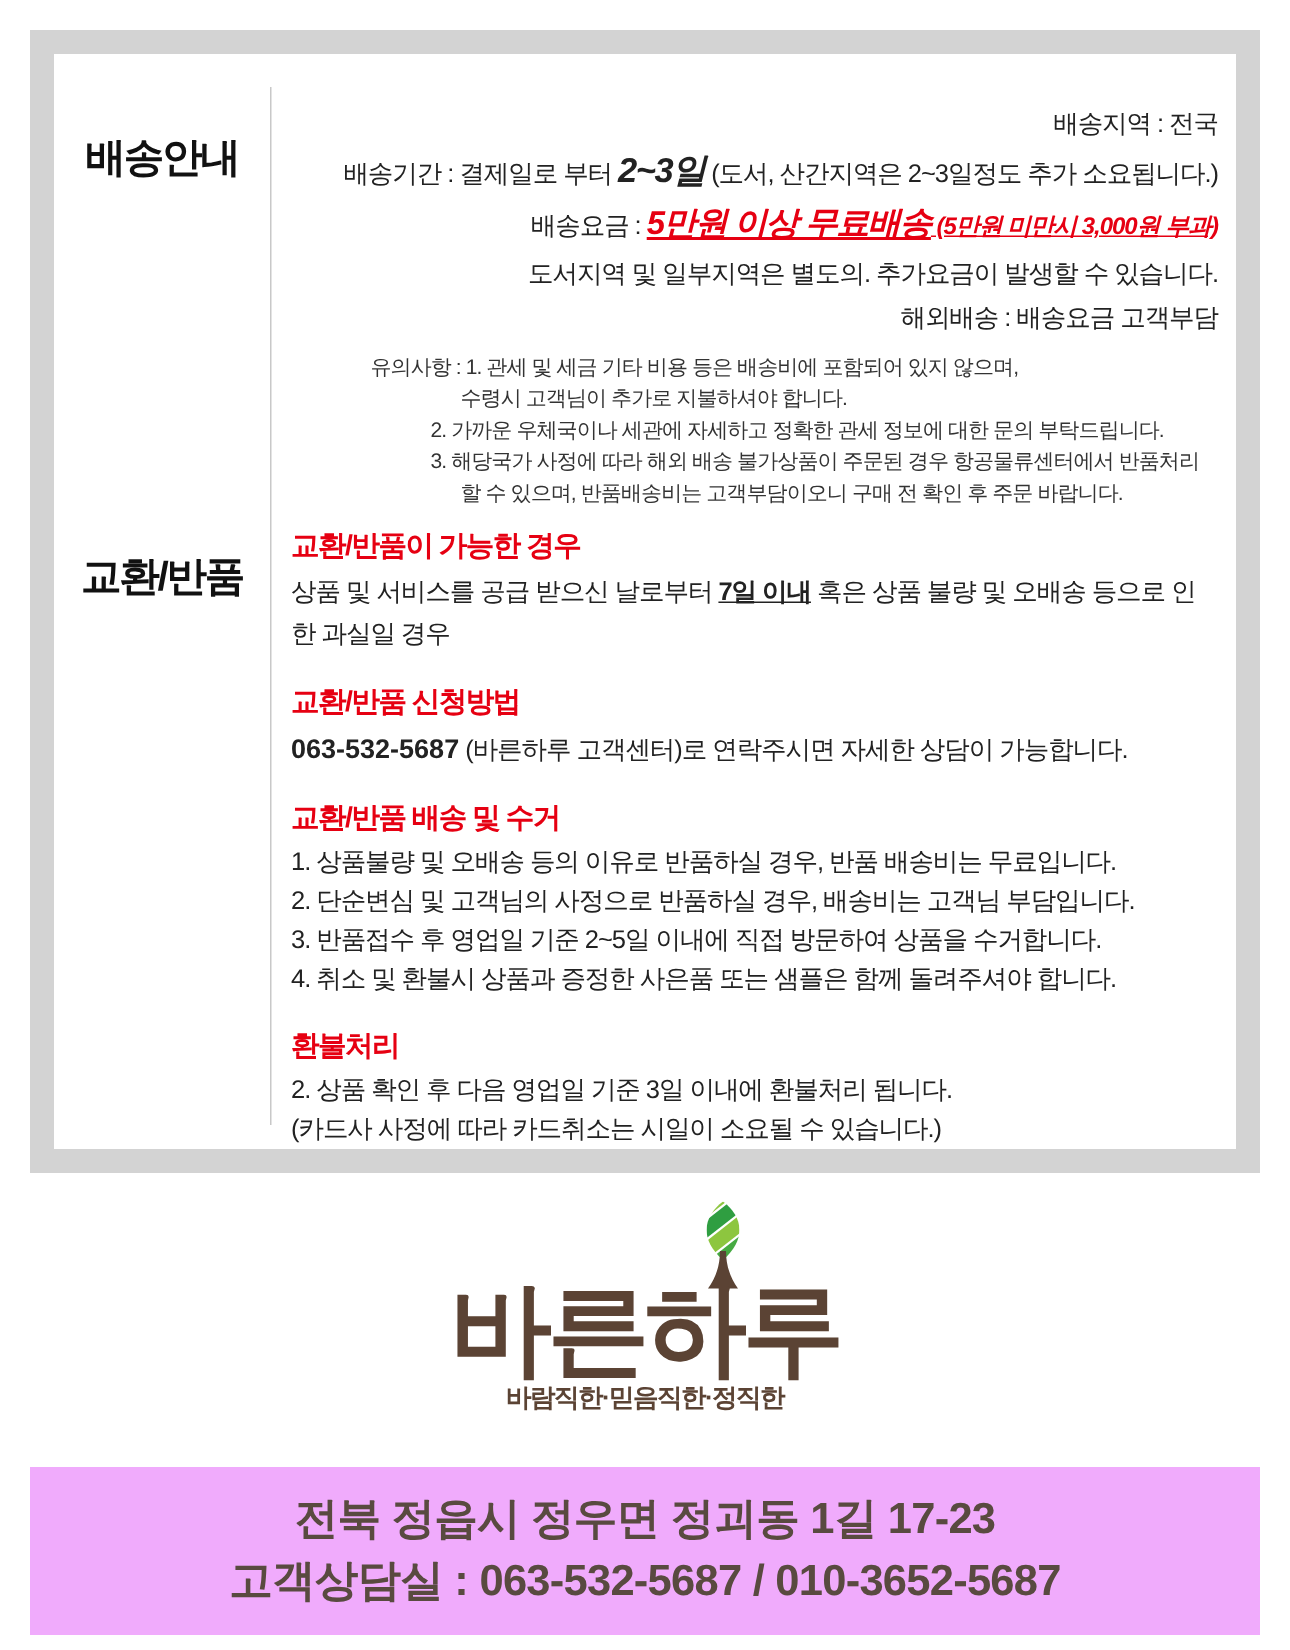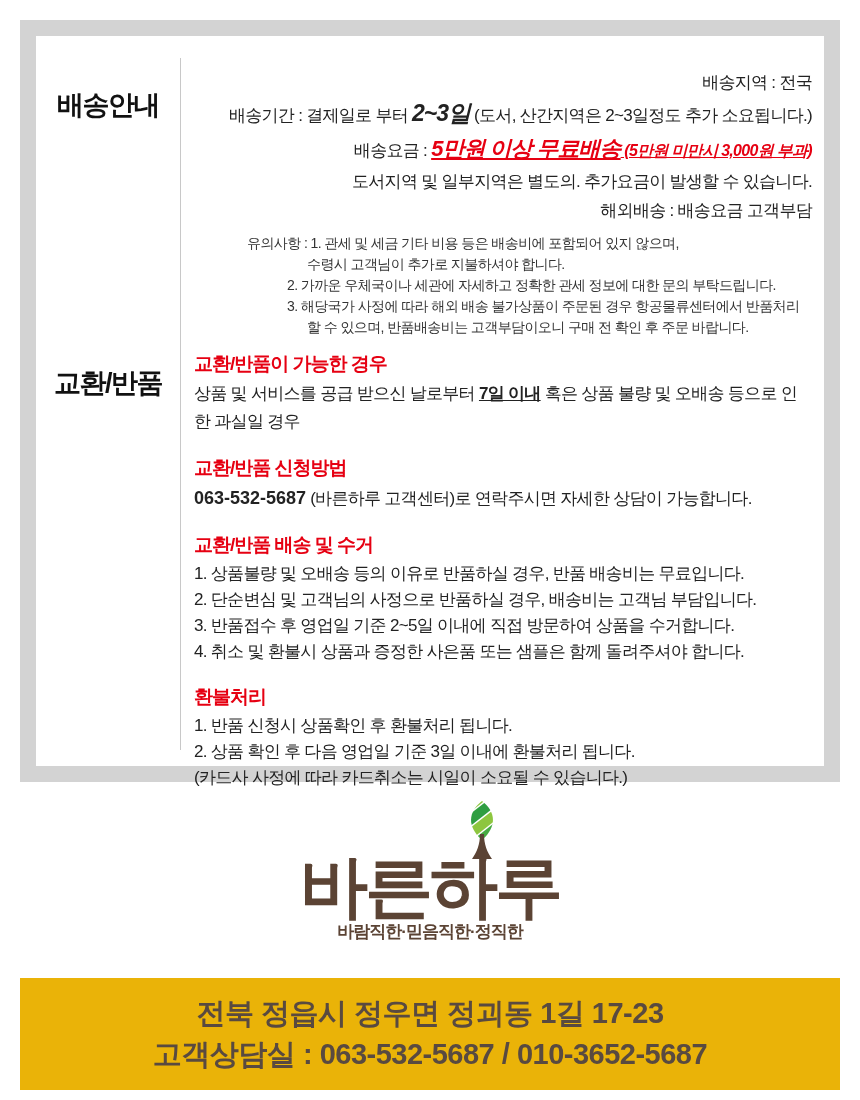--- a/index.html
+++ b/index.html
@@ -64,21 +64,21 @@
     font-size:68px; font-weight:bold; color:#5b4334; letter-spacing:-3px;
     line-height:1.0; position:relative;
   }
   .logo-slogan {
     margin-top:0; font-size:17px; font-weight:bold; color:#5b4334;
     letter-spacing:-1px;
   }
   
   .footer-bar {
     position:absolute; left:20px; top:978px; width:820px; height:112px;
-    background:#eab308; display:flex; flex-direction:column;
+    background:#f0abfc; display:flex; flex-direction:column;
     align-items:center; justify-content:center;
   }
   .footer-line {
     font-size:29px; line-height:41px; color:#594a40; font-weight:bold;
     letter-spacing:-0.5px;
   }
 </style>
 </head>
 <body>
 
@@ -129,21 +129,20 @@
         <div class="sub">
           <div class="sub-title">교환/반품 배송 및 수거</div>
           <div class="itemline">1. 상품불량 및 오배송 등의 이유로 반품하실 경우, 반품 배송비는 무료입니다.</div>
           <div class="itemline">2. 단순변심 및 고객님의 사정으로 반품하실 경우, 배송비는 고객님 부담입니다.</div>
           <div class="itemline">3. 반품접수 후 영업일 기준 2~5일 이내에 직접 방문하여 상품을 수거합니다.</div>
           <div class="itemline">4. 취소 및 환불시 상품과 증정한 사은품 또는 샘플은 함께 돌려주셔야 합니다.</div>
         </div>
 
         <div class="sub">
           <div class="sub-title">환불처리</div>
-          <div class="itemline">1. 반품 신청시 상품확인 후 환불처리 됩니다.</div>
           <div class="itemline">2. 상품 확인 후 다음 영업일 기준 3일 이내에 환불처리 됩니다.</div>
           <div class="itemline">(카드사 사정에 따라 카드취소는 시일이 소요될 수 있습니다.)</div>
         </div>
 
       </div>
     </section>
   </div>
 </div>
 
 <div class="logo-block">

